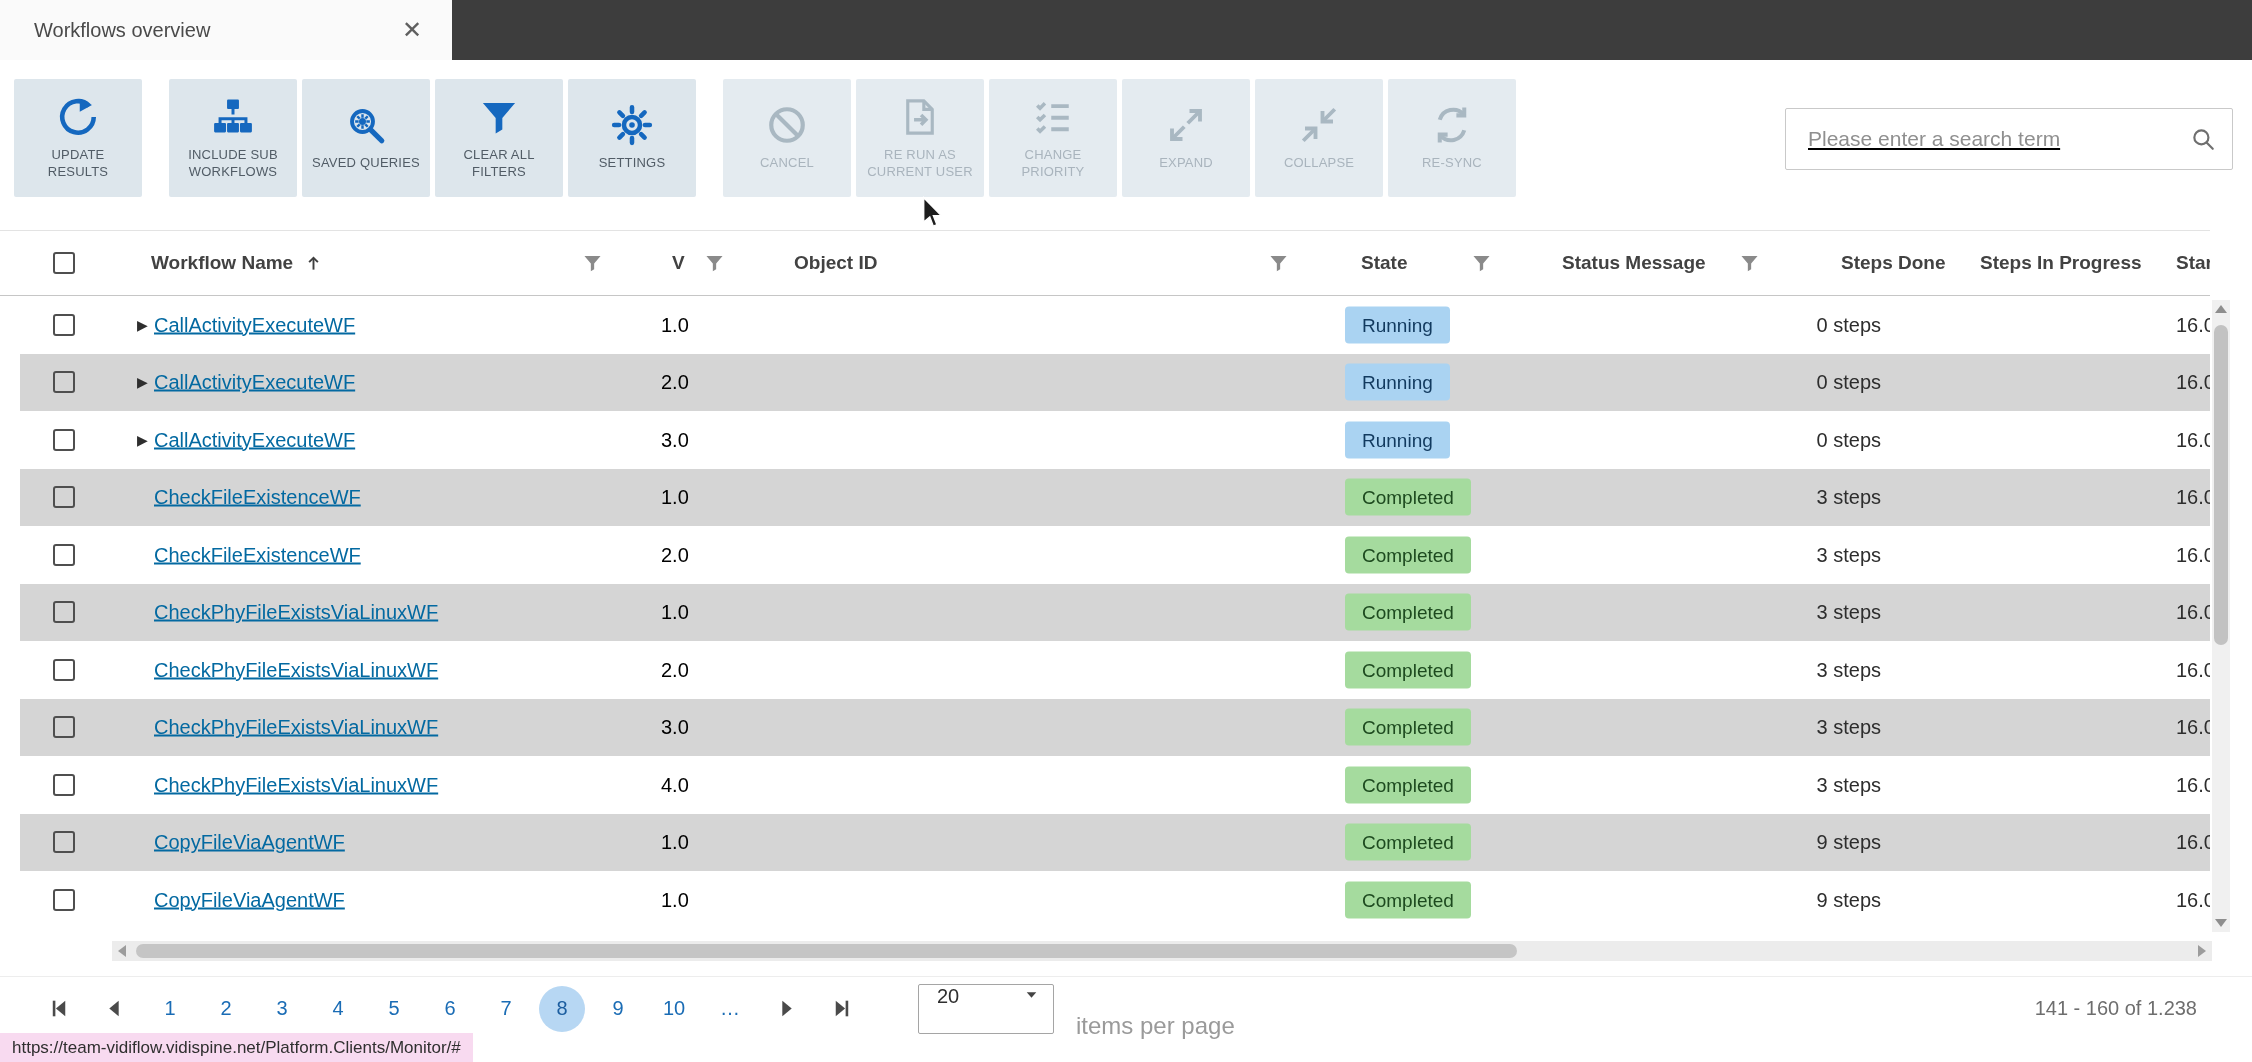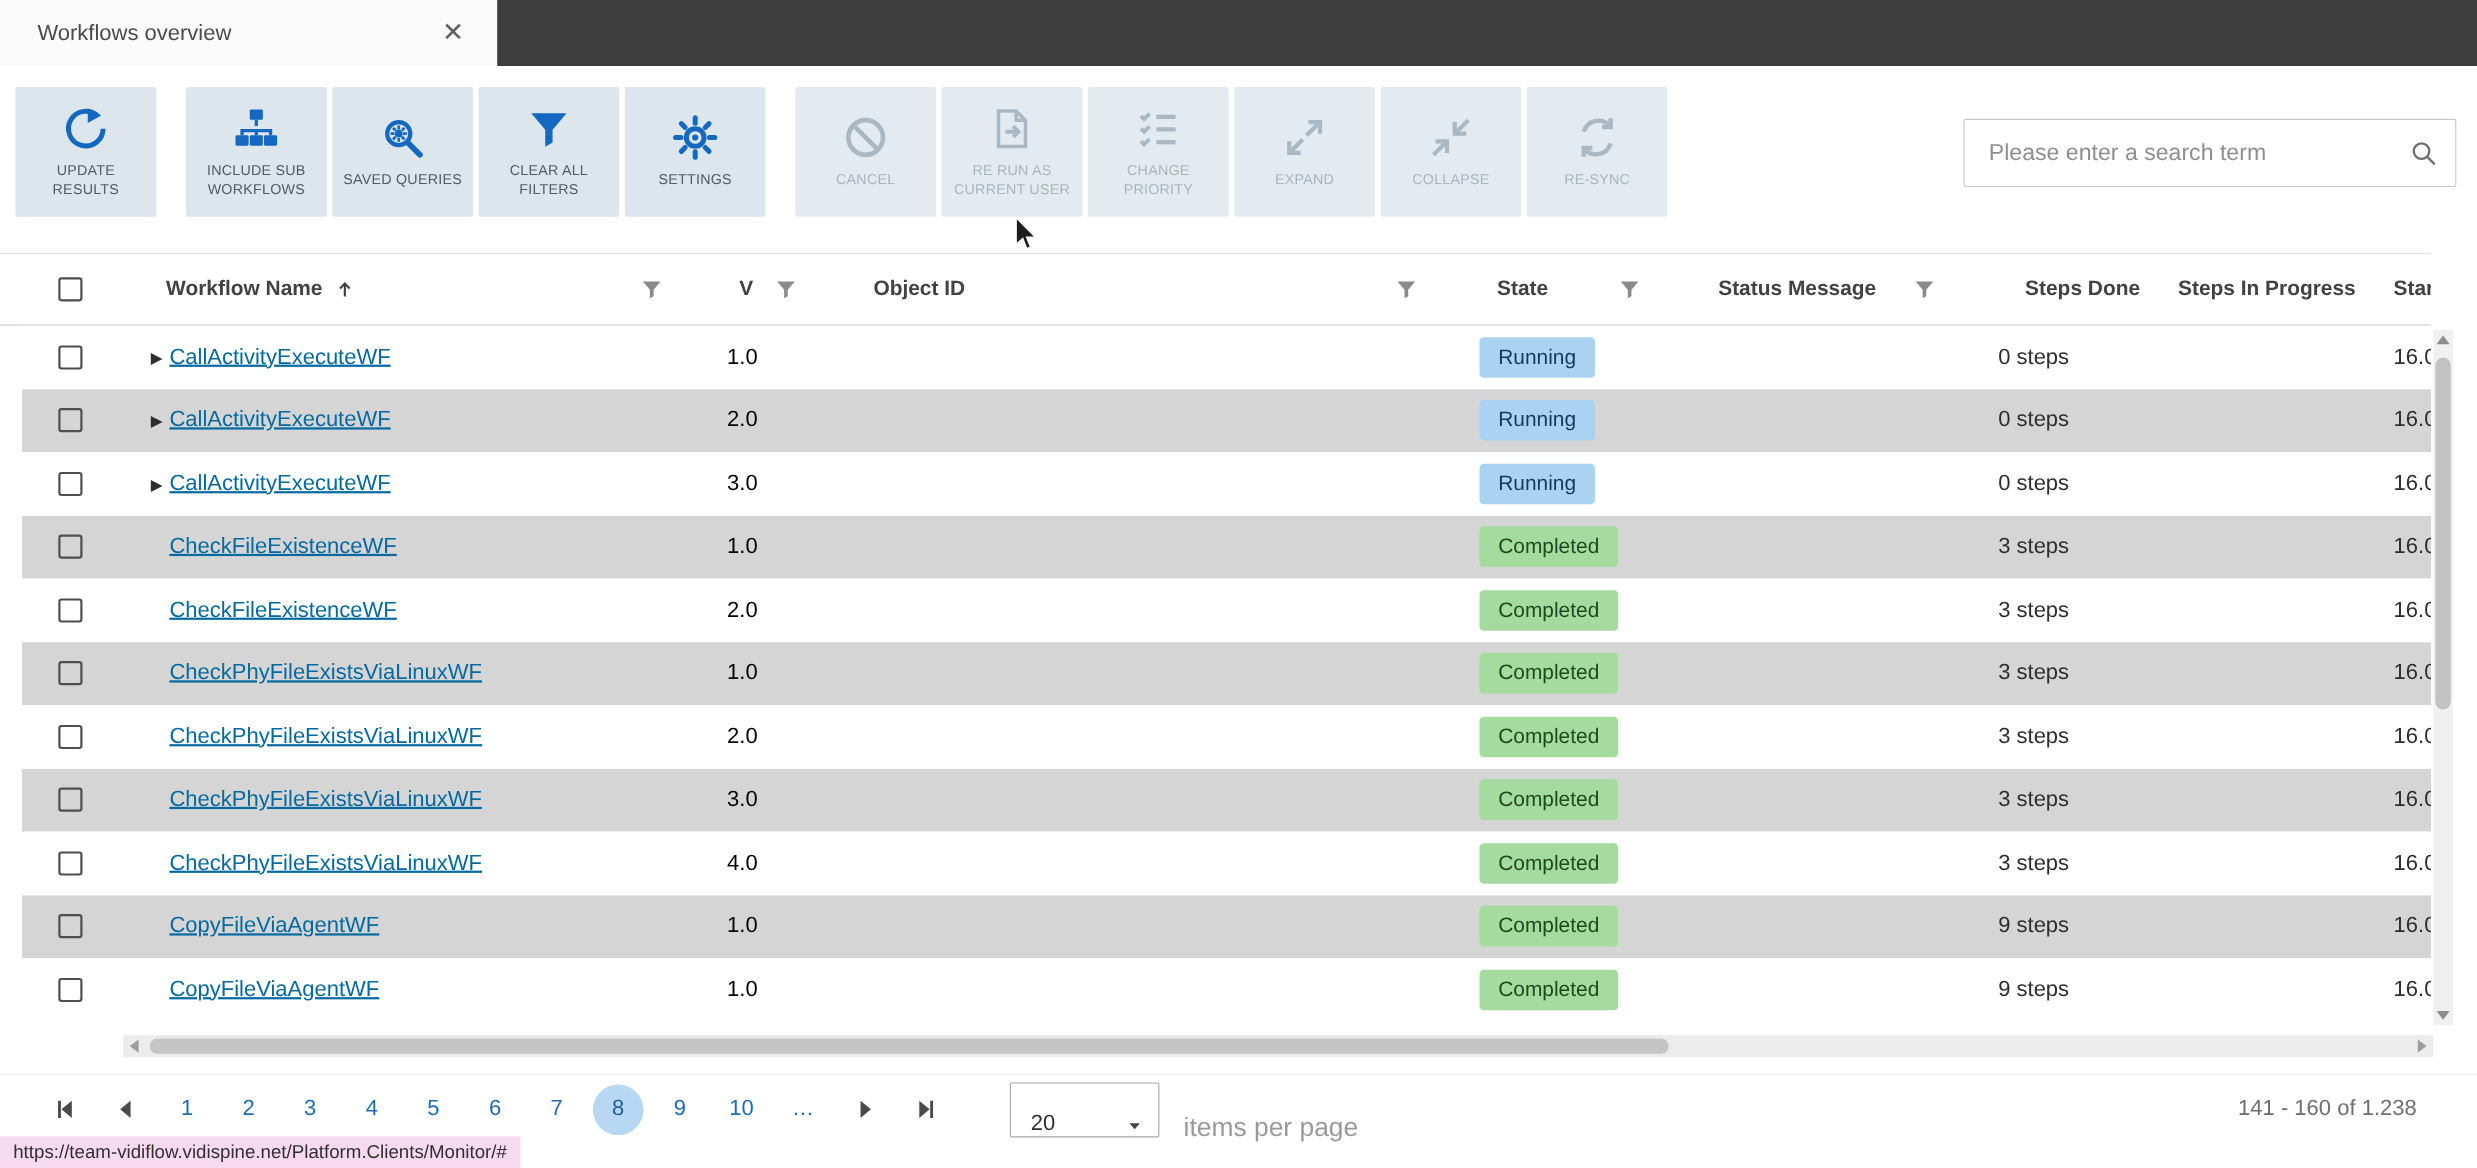--- a/index.html
+++ b/index.html
@@ -19,21 +19,21 @@
   .tb-btn { width:128px; height:118px; background:#dde6ec; border-radius:2px; cursor:pointer;
             display:flex; flex-direction:column; align-items:center; justify-content:center; gap:9px; text-align:center; }
   .tb-btn.group-start { margin-left:22px; }
   .tb-btn.disabled { background:#e4ebf0; cursor:default; }
   .tb-icon { color:#1568bf; }
   .tb-icon svg { width:42px; height:42px; display:block; }
   .tb-btn.disabled .tb-icon { color:#a9b8c2; }
   .tb-label { font-size:13px; line-height:1.3; color:#515c66; max-width:114px; letter-spacing:.2px; }
   .tb-btn.disabled .tb-label { color:#a9b4bd; }
   .search-box { position:absolute; right:19px; top:48px; width:448px; height:62px; background:#fff;
-                border:1px solid #c9c9c9; border-radius:2px; display:flex; align-items:center; padding:0 16px 0 22px; }
+                border:1px solid #c9c9c9; border-radius:2px; display:flex; align-items:center; padding:0 16px 0 22px;text-decoration:underline; }
   .search-box input { flex:1; border:none; outline:none; font-size:21px; color:#333; font-family:inherit; background:transparent; }
   .search-box input::placeholder { color:#8f8f8f; }
   .search-icon { color:#6f6f6f; } .search-icon svg { width:26px; height:26px; display:block; }
 
   
   .thead { position:absolute; top:230px; left:0; width:2210px; height:66px; overflow:hidden;
            border-top:1px solid #e3e3e3; border-bottom:1px solid #c6c6c6; background:#fff; }
   .hpos { position:absolute; top:50%; transform:translateY(-50%); }
   .hlabel { font-size:19px; font-weight:bold; color:#424242; white-space:nowrap; }
   .hname { display:flex; align-items:center; gap:10px; }
@@ -73,21 +73,21 @@
   .pager { position:absolute; top:976px; left:0; width:2252px; height:64px; border-top:1px solid #ededed;
            display:flex; align-items:center; padding-left:30px; background:#fff; }
   .pg-nav { width:56px; height:46px; display:flex; align-items:center; justify-content:center; color:#4a4a4a; cursor:pointer; }
   .pg-nav svg { width:25px; height:25px; display:block; }
   .pg-pages { display:flex; }
   .pg-num { width:46px; height:46px; margin:0 5px; border-radius:50%; display:flex; align-items:center;
             justify-content:center; font-size:20px; color:#1a6cb5; cursor:pointer; }
   .pg-num.current { background:#b7d7f3; color:#1b5d9f; }
   .pg-num.dots { cursor:default; }
   .pg-size { width:136px; height:50px; margin-left:48px; border:1px solid #a5a5a5; border-radius:2px; background:#fff;
-             display:flex; align-items:flex-end; justify-content:space-between; padding:0 12px 0 18px;
+             display:flex; align-items:flex-start; justify-content:space-between; padding:0 12px 0 18px;
              font-size:20px; color:#2f2f2f; cursor:pointer; }
   .pg-size svg { width:19px; height:19px; color:#444; display:block; }
   .pg-size-label { margin-left:22px; font-size:24px; color:#9a9a9a;margin-top:35px; }
   .pg-range { margin-left:auto; margin-right:55px; font-size:20px; color:#6e6e6e; }
 
   
   .statusbar { position:absolute; left:0; bottom:0; height:29px; background:#f8daf0;
                display:flex; align-items:center; padding:14px 12px; font-size:17px; color:#2f2f2f; }
 
   .cursor { position:absolute; left:920px; top:196px; pointer-events:none; z-index:50; }

